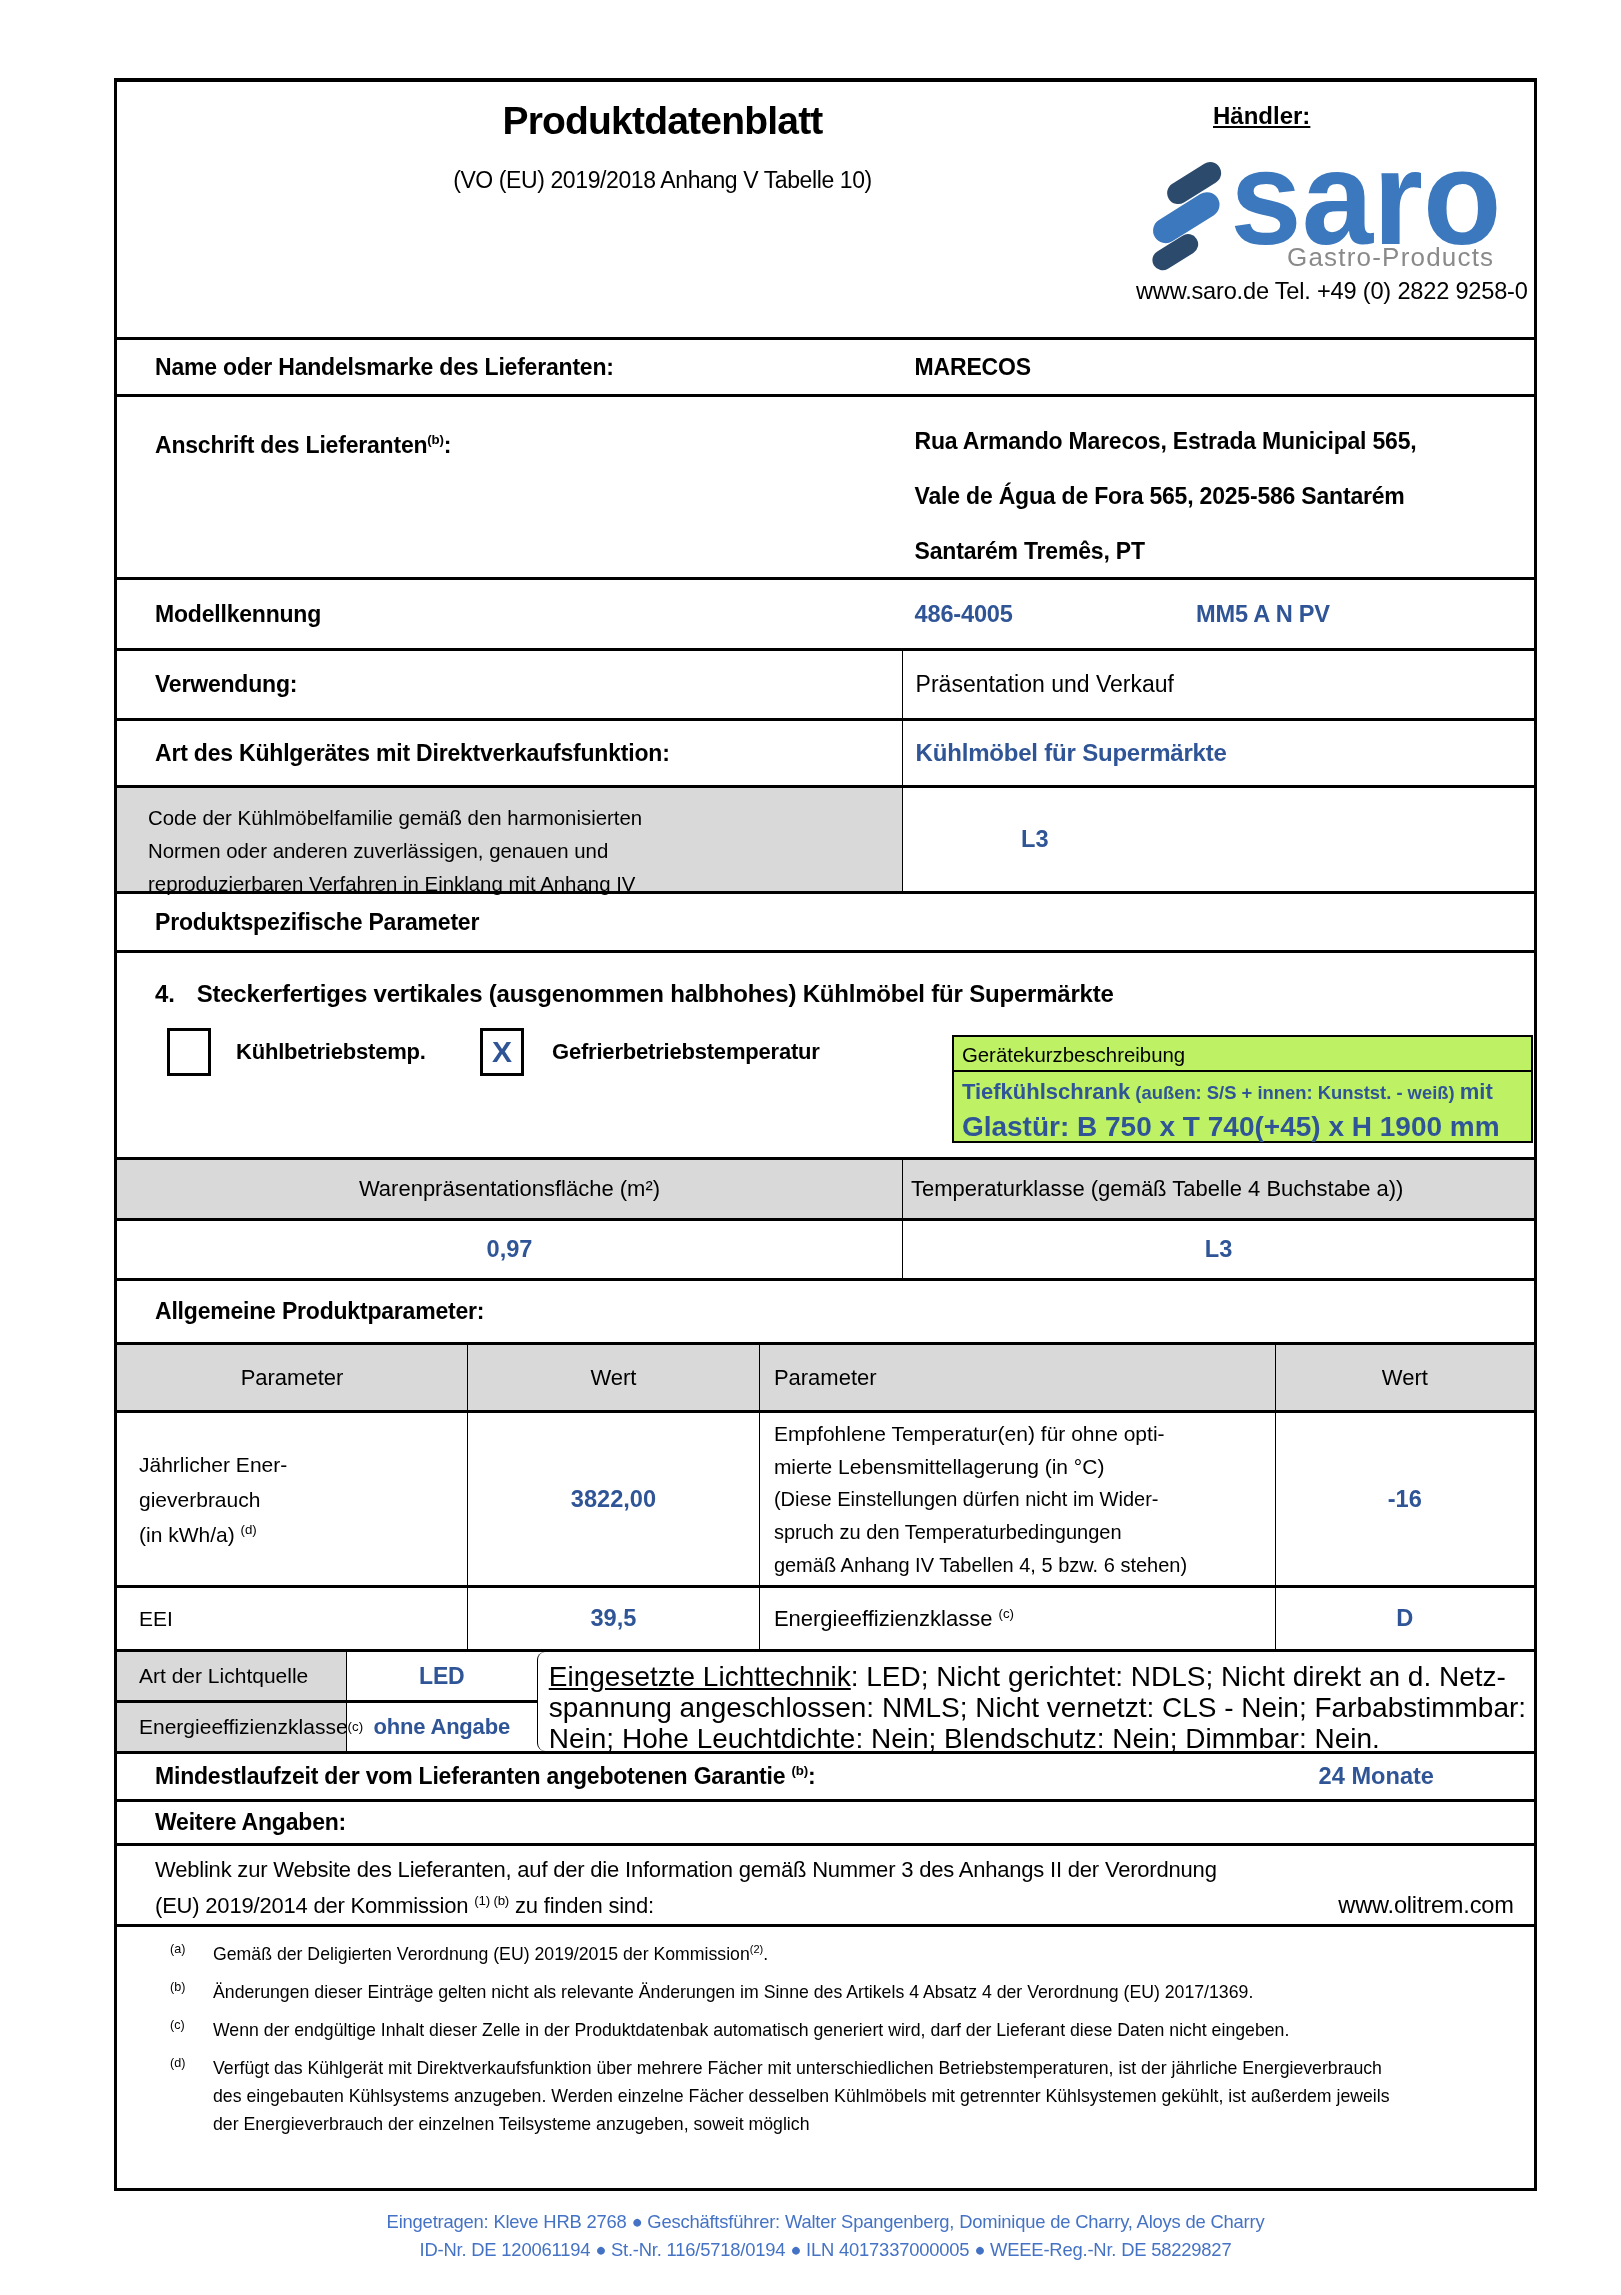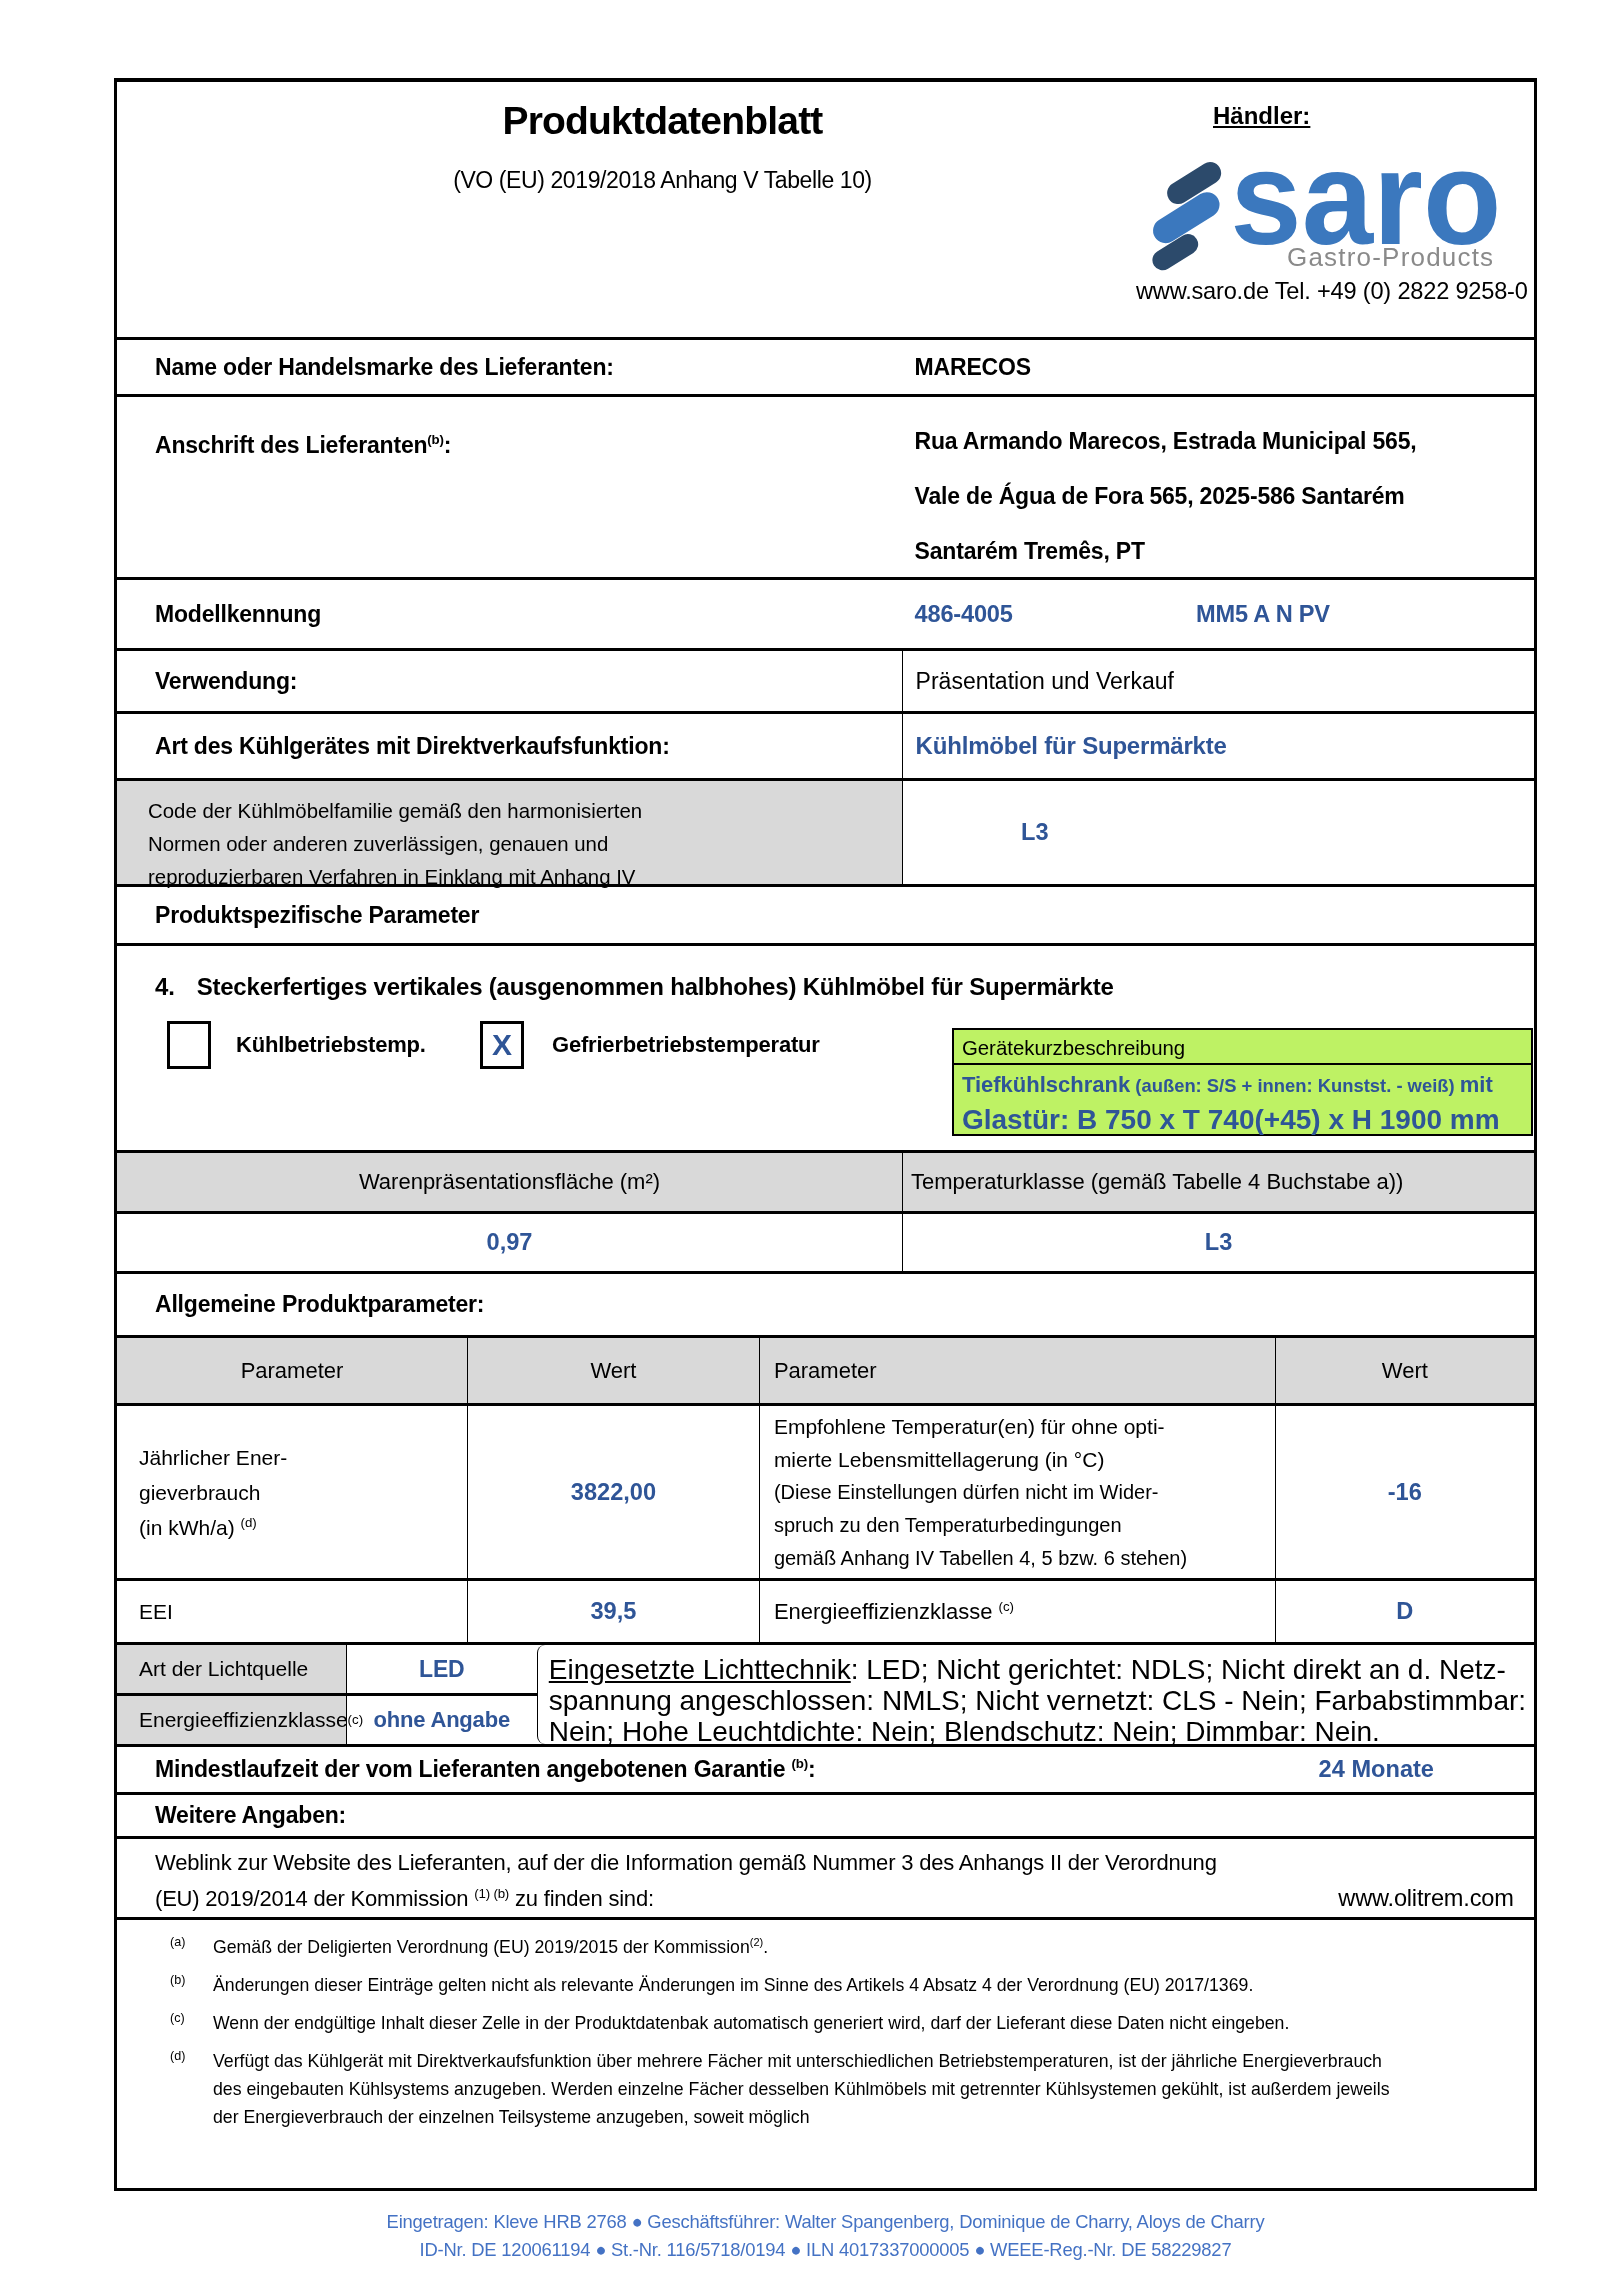--- a/index.html
+++ b/index.html
@@ -29,21 +29,21 @@
   .r-name{height:57px;}
   .r-name .cell-l{padding-left:38px;display:flex;align-items:center;}
   .r-name .cell-r{display:flex;align-items:center;padding-left:12.6px;}
   .r-addr{height:183px;display:flex;}
   .r-addr .cell-l{padding:35px 0 0 38px;}
   .r-addr .cell-r{padding-top:17.3px;}
   .addr-line{font-weight:700;font-size:23px;line-height:55px;white-space:nowrap;letter-spacing:-0.2px;padding-left:12.6px;}
   .r-modell{height:71px;}
   .r-modell .cell-r{display:flex;align-items:center;padding-left:12.6px;}
   .model-name{position:absolute;left:294px;top:0;height:100%;display:flex;align-items:center;}
-  .r-verw{height:63px;}
+  .r-verw{height:70px;}
   .r-verw .cell-r,.r-art .cell-r{display:flex;align-items:center;padding-left:12.6px;}
   .r-art{height:67px;}
   .val{font-size:23px;}
   .val-blue{color:#2F5597;font-weight:700;font-size:24px;letter-spacing:-0.2px;}
   .r-code{height:106px;display:flex;}
   .r-code .cell-l{background:#D9D9D9;padding:14px 0 0 31px;}
   .code-line{font-size:20.4px;line-height:33px;white-space:nowrap;}
   .r-code .cell-r{display:flex;align-items:center;padding-left:118px;}
   .r-prodspez{height:59px;display:flex;align-items:center;padding-left:38px;}
   

